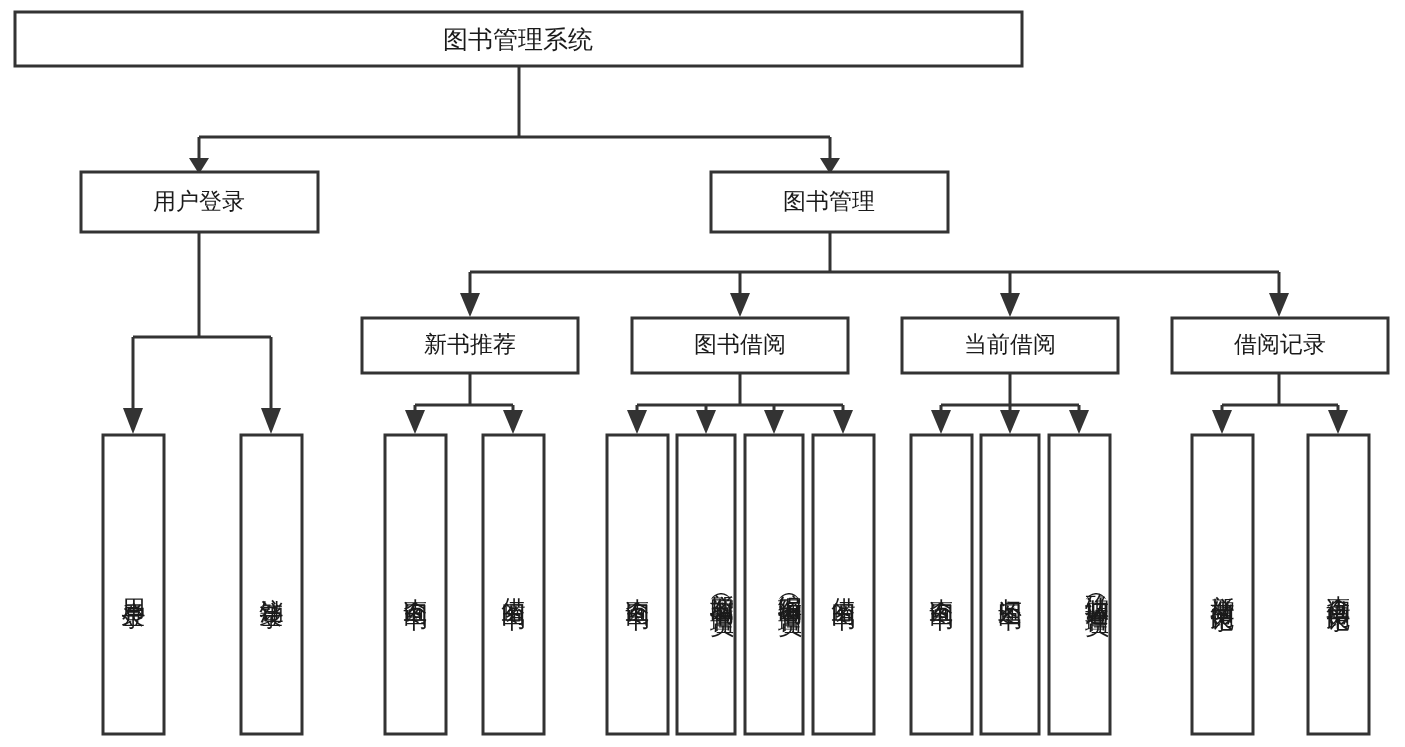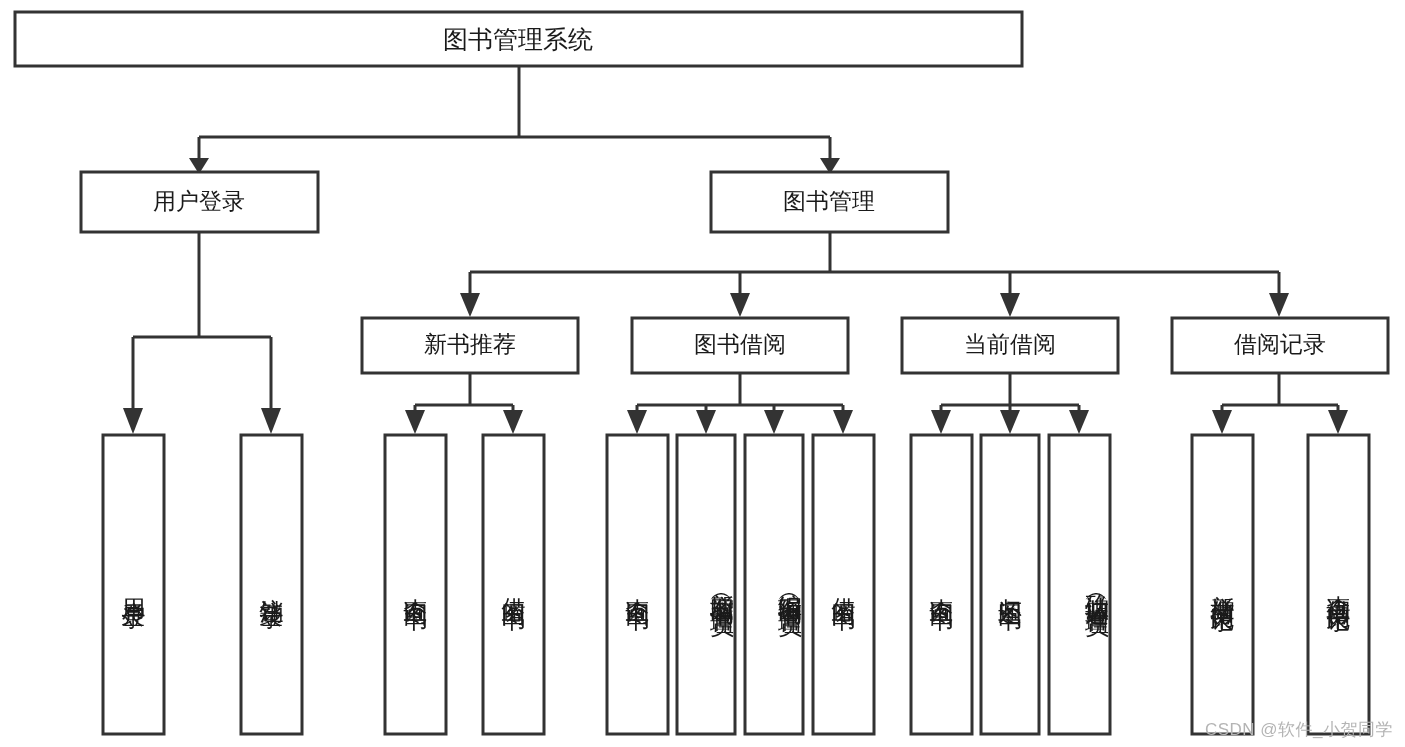--- a/index.html
+++ b/index.html
@@ -205,14 +205,13 @@
   <div class="leaf-label-wrap" style="left:607px; top:435px; width:61px; height:299px;">查询图书</div>
   <div class="leaf-label-wrap" style="left:677px; top:435px; width:58px; height:299px; align-items:flex-start; padding-top:6px; box-sizing:border-box;">新增图书（管理员）</div>
   <div class="leaf-label-wrap" style="left:745px; top:435px; width:58px; height:299px; align-items:flex-start; padding-top:6px; box-sizing:border-box;">编辑图书（管理员）</div>
   <div class="leaf-label-wrap" style="left:813px; top:435px; width:61px; height:299px;">借阅图书</div>
   <div class="leaf-label-wrap" style="left:911px; top:435px; width:61px; height:299px;">查询图书</div>
   <div class="leaf-label-wrap" style="left:981px; top:435px; width:58px; height:299px;">归还图书</div>
   <div class="leaf-label-wrap" style="left:1049px; top:435px; width:61px; height:299px; align-items:flex-start; padding-top:6px; box-sizing:border-box;">确认归还（管理员）</div>
   <div class="leaf-label-wrap" style="left:1192px; top:435px; width:61px; height:299px;">新增借阅记录</div>
   <div class="leaf-label-wrap" style="left:1308px; top:435px; width:61px; height:299px;">查询借阅记录</div>
 
-  <div class="watermark">CSDN @软件_小贺同学</div>
 </div>
 
 </body></html>

